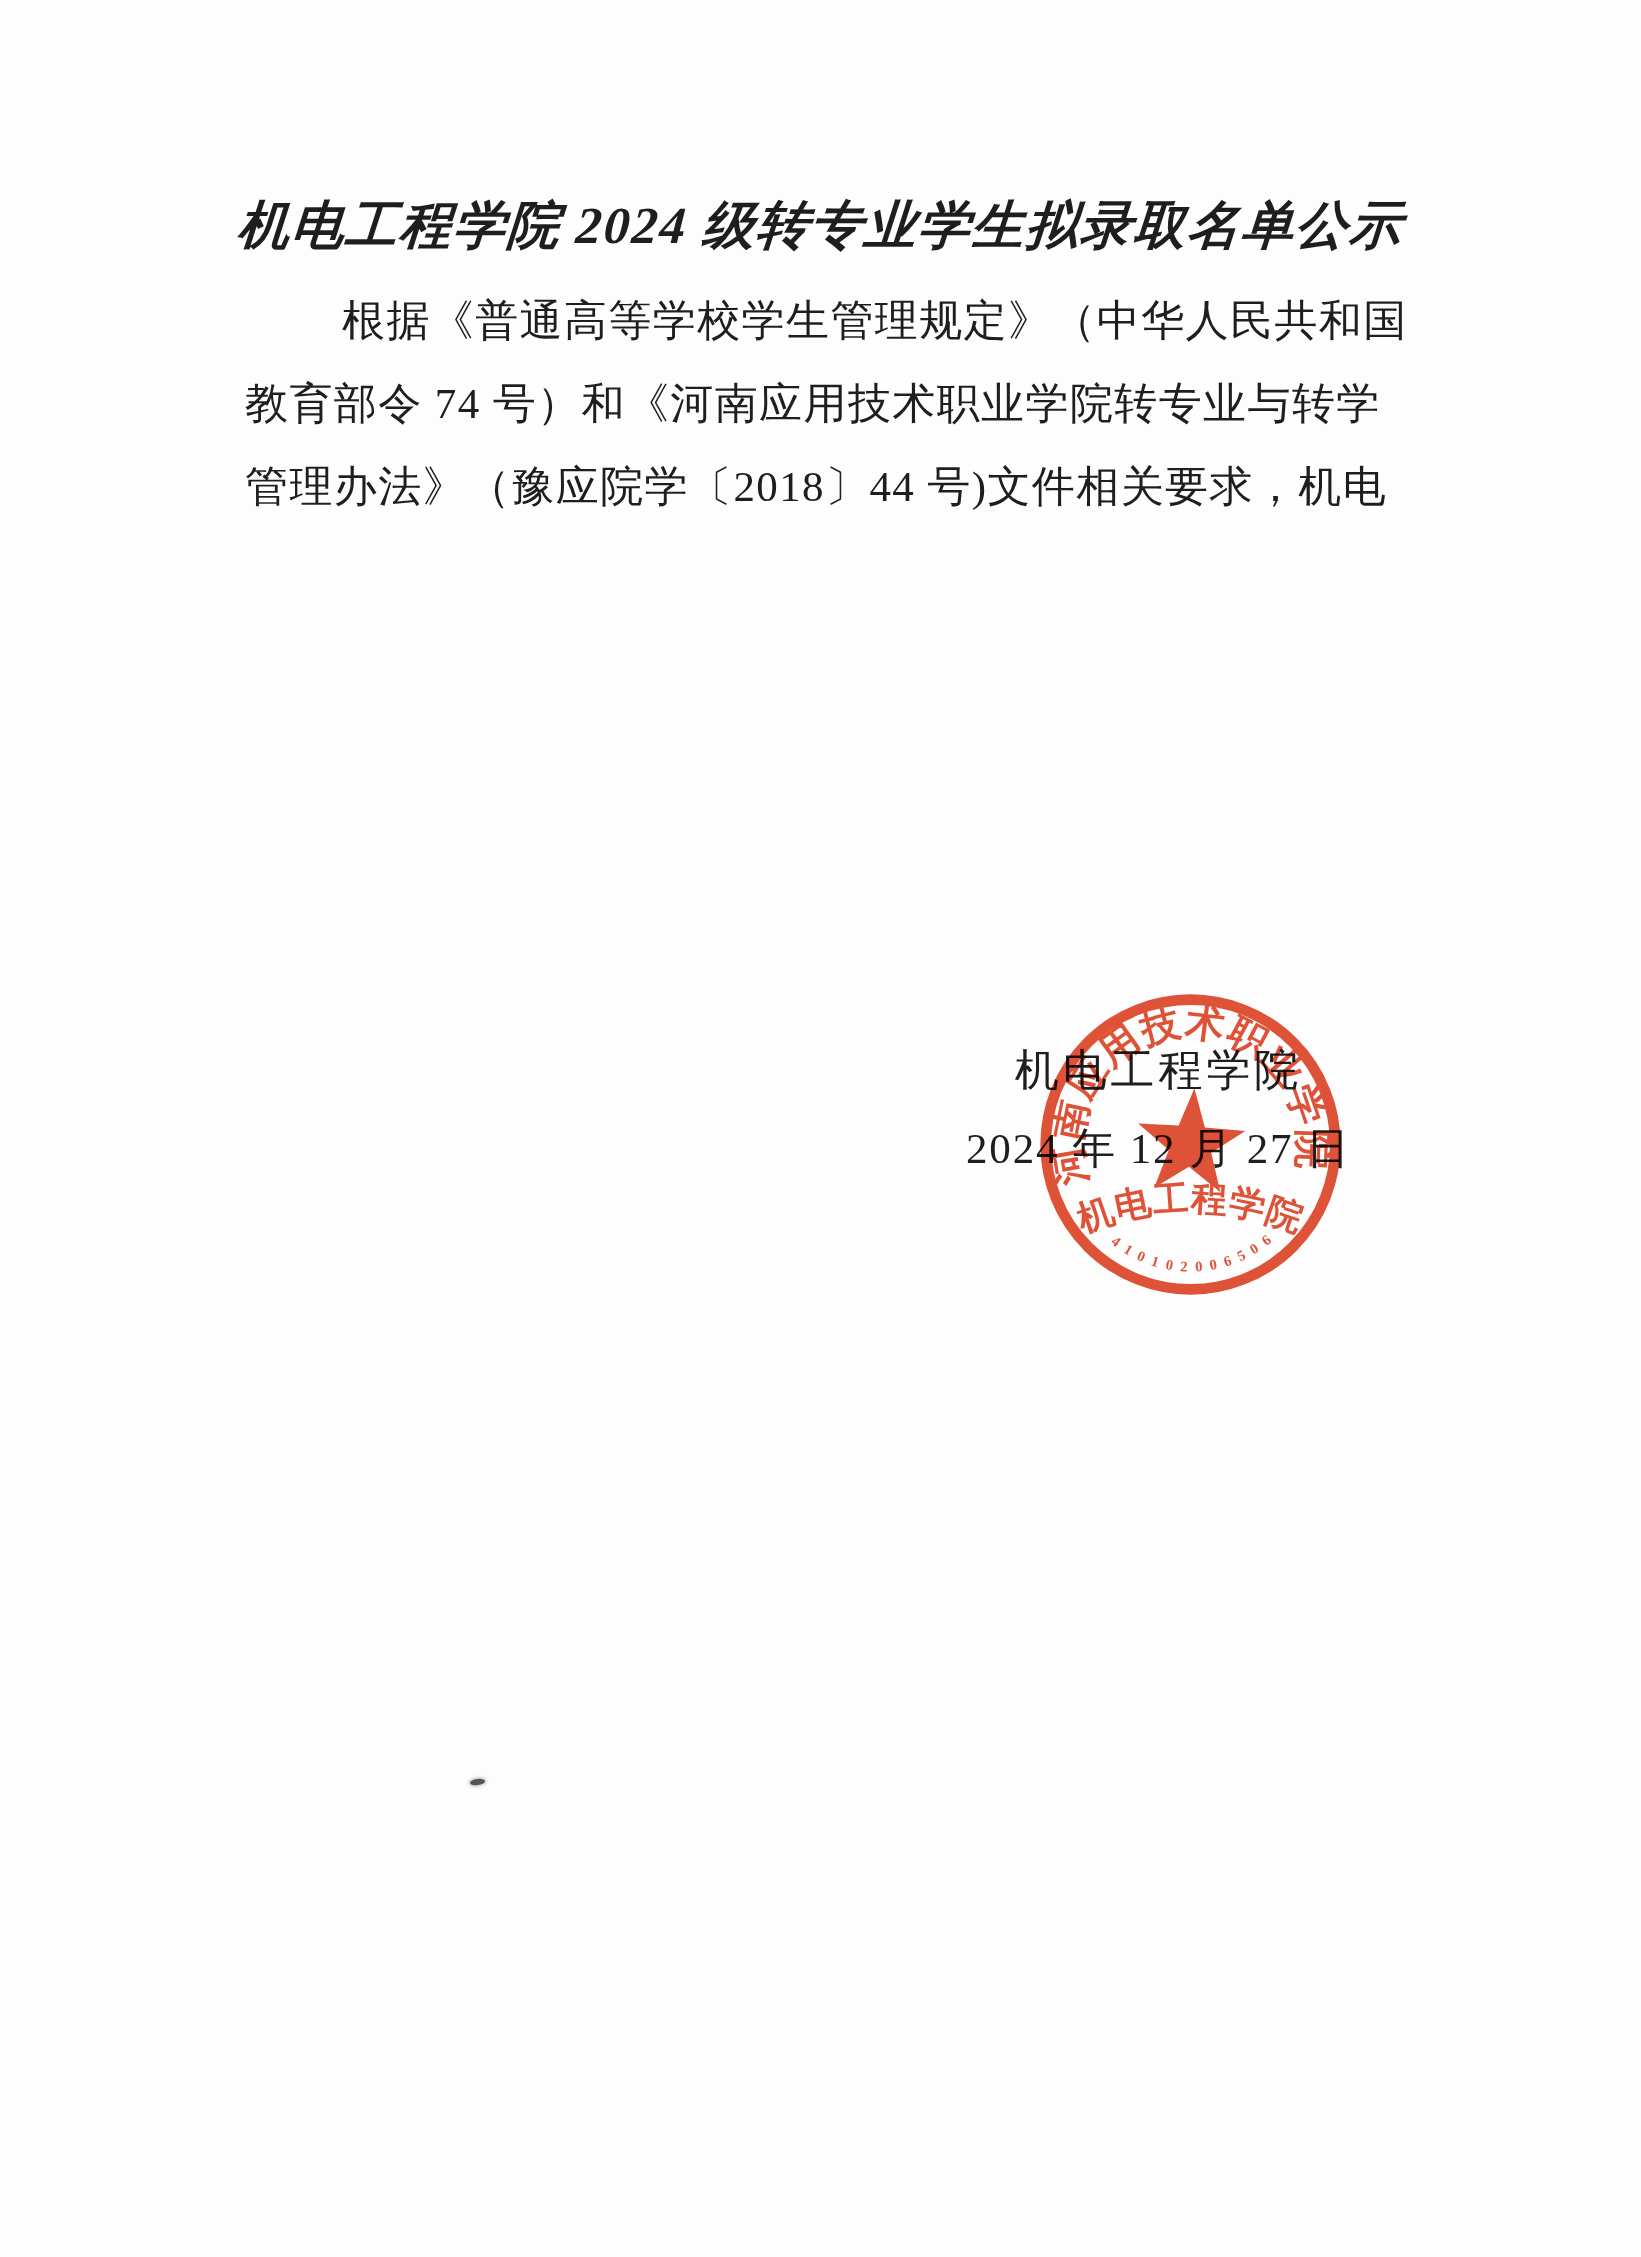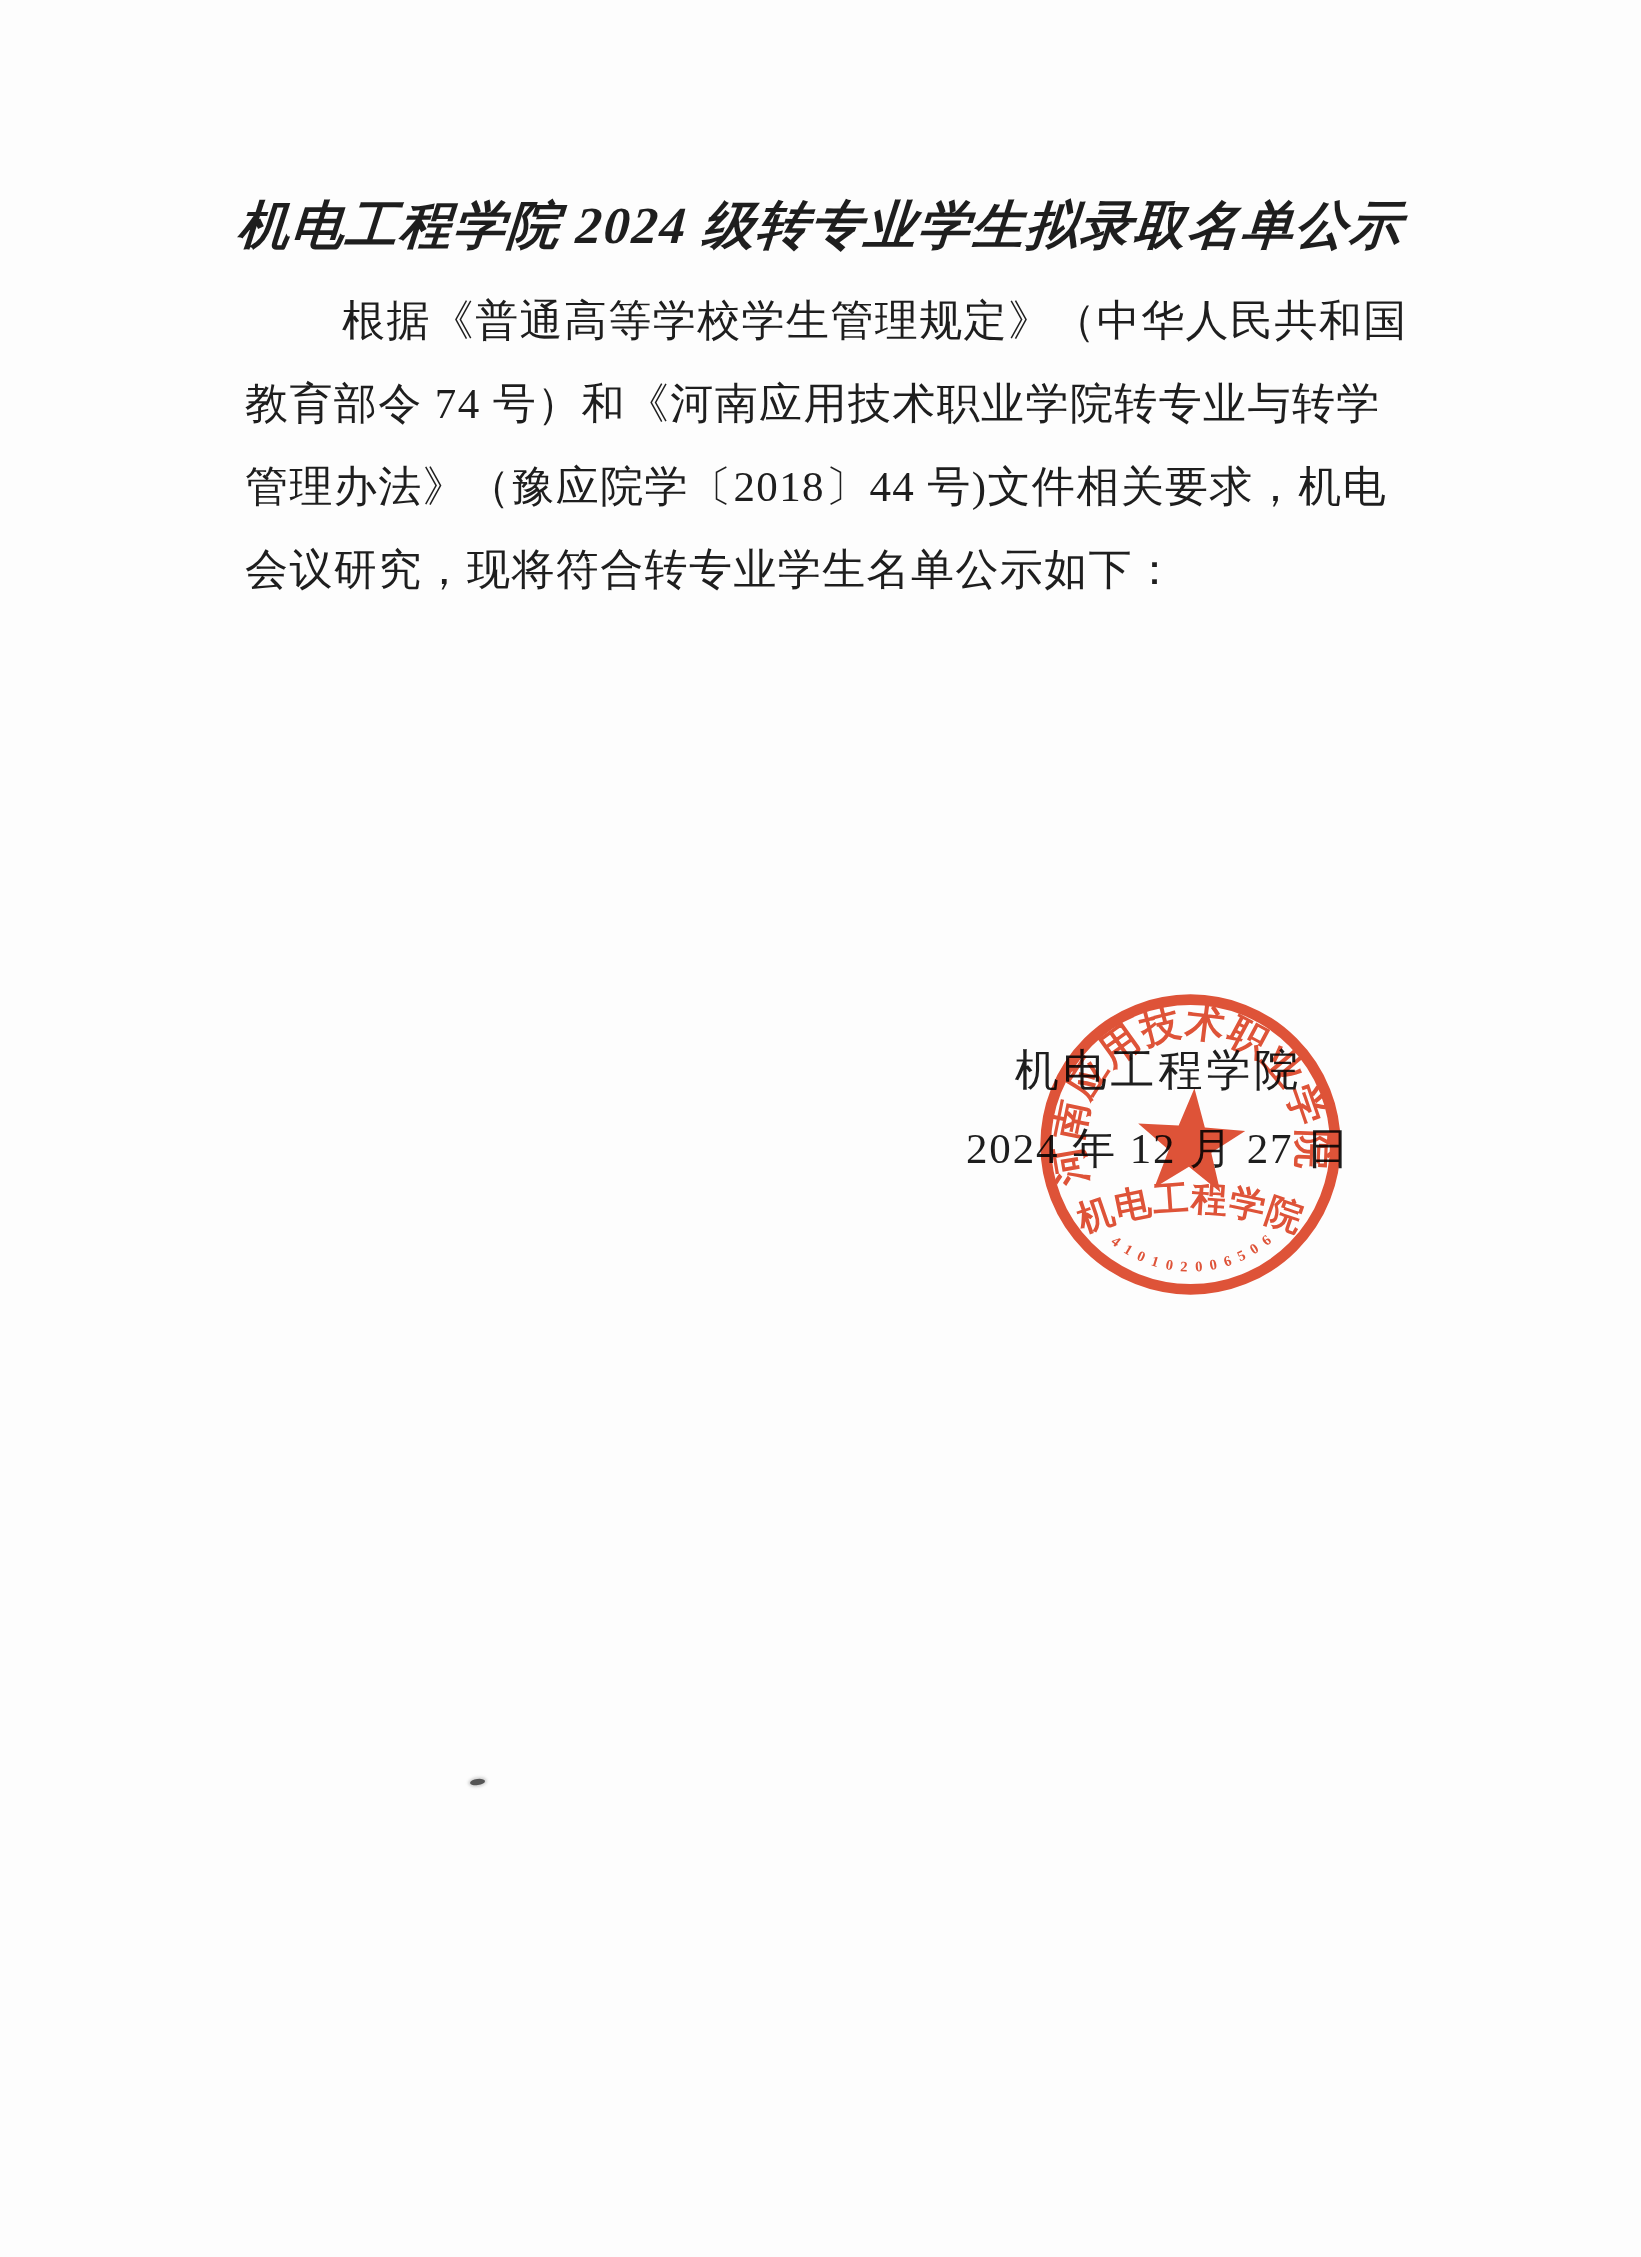--- a/index.html
+++ b/index.html
@@ -63,21 +63,20 @@
 <body>
 
 <div class="page">
 
   <div class="title">机电工程学院 2024 级转专业学生拟录取名单公示</div>
 
   <div class="para">
     <div class="pline indent">根据《普通高等学校学生管理规定》（中华人民共和国</div>
     <div class="pline">教育部令 74 号）和《河南应用技术职业学院转专业与转学</div>
     <div class="pline">管理办法》（豫应院学〔2018〕44 号)文件相关要求，机电</div>
-    <div class="pline">会议研究，现将符合转专业学生名单公示如下：</div>
   </div>
 
 
   <div class="sign-block">机电工程学院</div>
 
   <div class="date-block">2024 年 12 月 27 日</div>
 
   <div class="seal">
     <svg viewBox="0 0 320 320" width="311" height="311">
       <circle cx="160" cy="160" r="149" fill="none" stroke-width="11" stroke="#dd4022"></circle>

